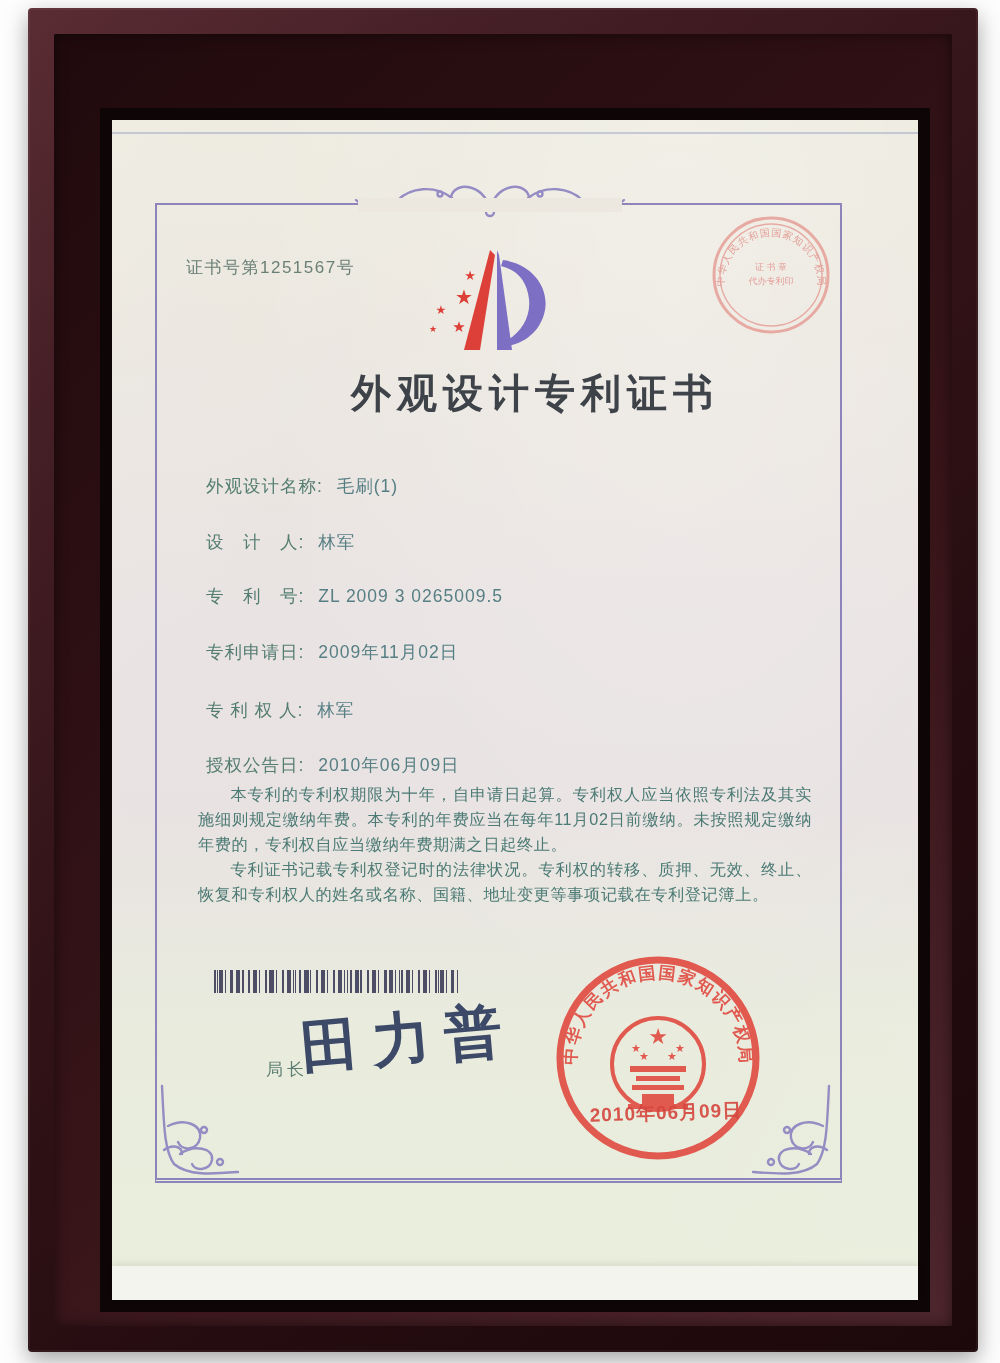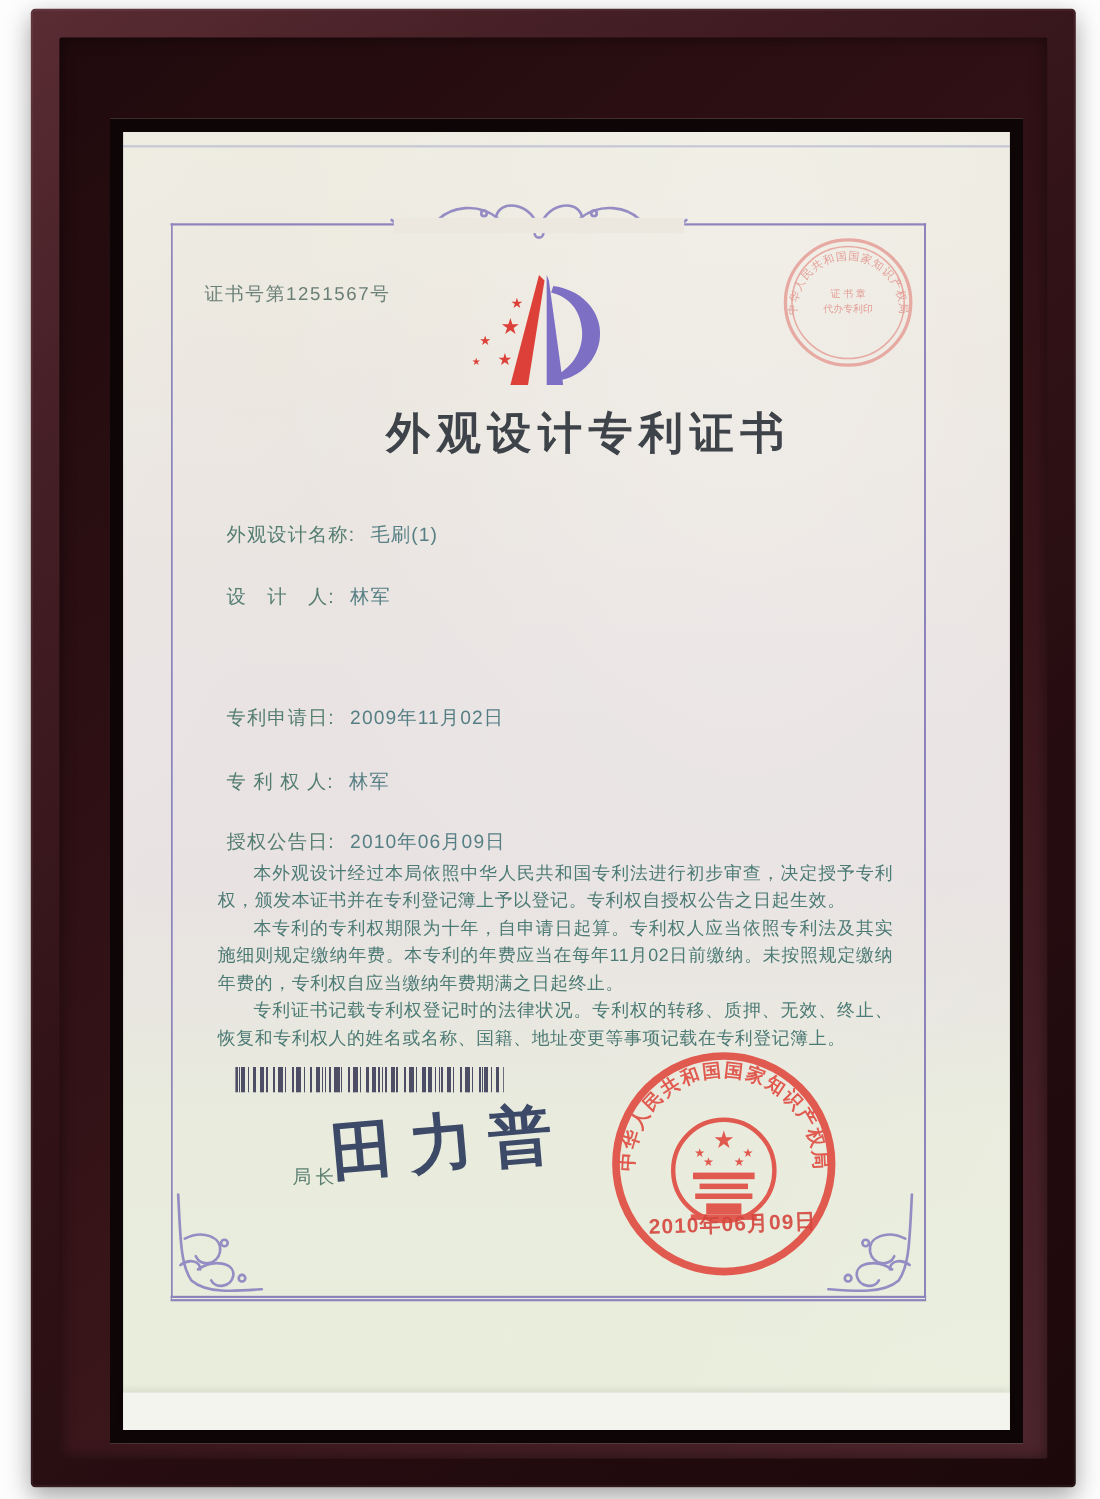--- a/index.html
+++ b/index.html
@@ -186,35 +186,38 @@
         <div class="cert-title">外观设计专利证书</div>
 
         <div class="field-row row-0">
           <span class="field-label">外观设计名称:</span>
           <span class="field-value">毛刷(1)</span>
         </div>
         <div class="field-row row-1">
           <span class="field-label">设　计　人:</span>
           <span class="field-value">林军</span>
         </div>
+        <div class="field-row row-2">
+          <span class="field-label">专　利　号:</span>
+          <span class="field-value">ZL 2009 3 0265009.5</span>
+        </div>
         <div class="field-row row-3">
           <span class="field-label">专利申请日:</span>
           <span class="field-value">2009年11月02日</span>
         </div>
         <div class="field-row row-4">
           <span class="field-label">专 利 权 人:</span>
           <span class="field-value">林军</span>
         </div>
         <div class="field-row row-5">
           <span class="field-label">授权公告日:</span>
           <span class="field-value">2010年06月09日</span>
         </div>
 
         <div class="body-text">
-          <p>本外观设计经过本局依照中华人民共和国专利法进行初步审查，决定授予专利权，颁发本证书并在专利登记簿上予以登记。专利权自授权公告之日起生效。</p>
           <p>本专利的专利权期限为十年，自申请日起算。专利权人应当依照专利法及其实施细则规定缴纳年费。本专利的年费应当在每年11月02日前缴纳。未按照规定缴纳年费的，专利权自应当缴纳年费期满之日起终止。</p>
           <p>专利证书记载专利权登记时的法律状况。专利权的转移、质押、无效、终止、恢复和专利权人的姓名或名称、国籍、地址变更等事项记载在专利登记簿上。</p>
         </div>
 
         <div class="barcode"></div>
 
         <div class="signature-title">局长</div>
         <div class="signature-name">田力普</div>
 
         <svg class="official-seal" viewBox="0 0 212 212">

